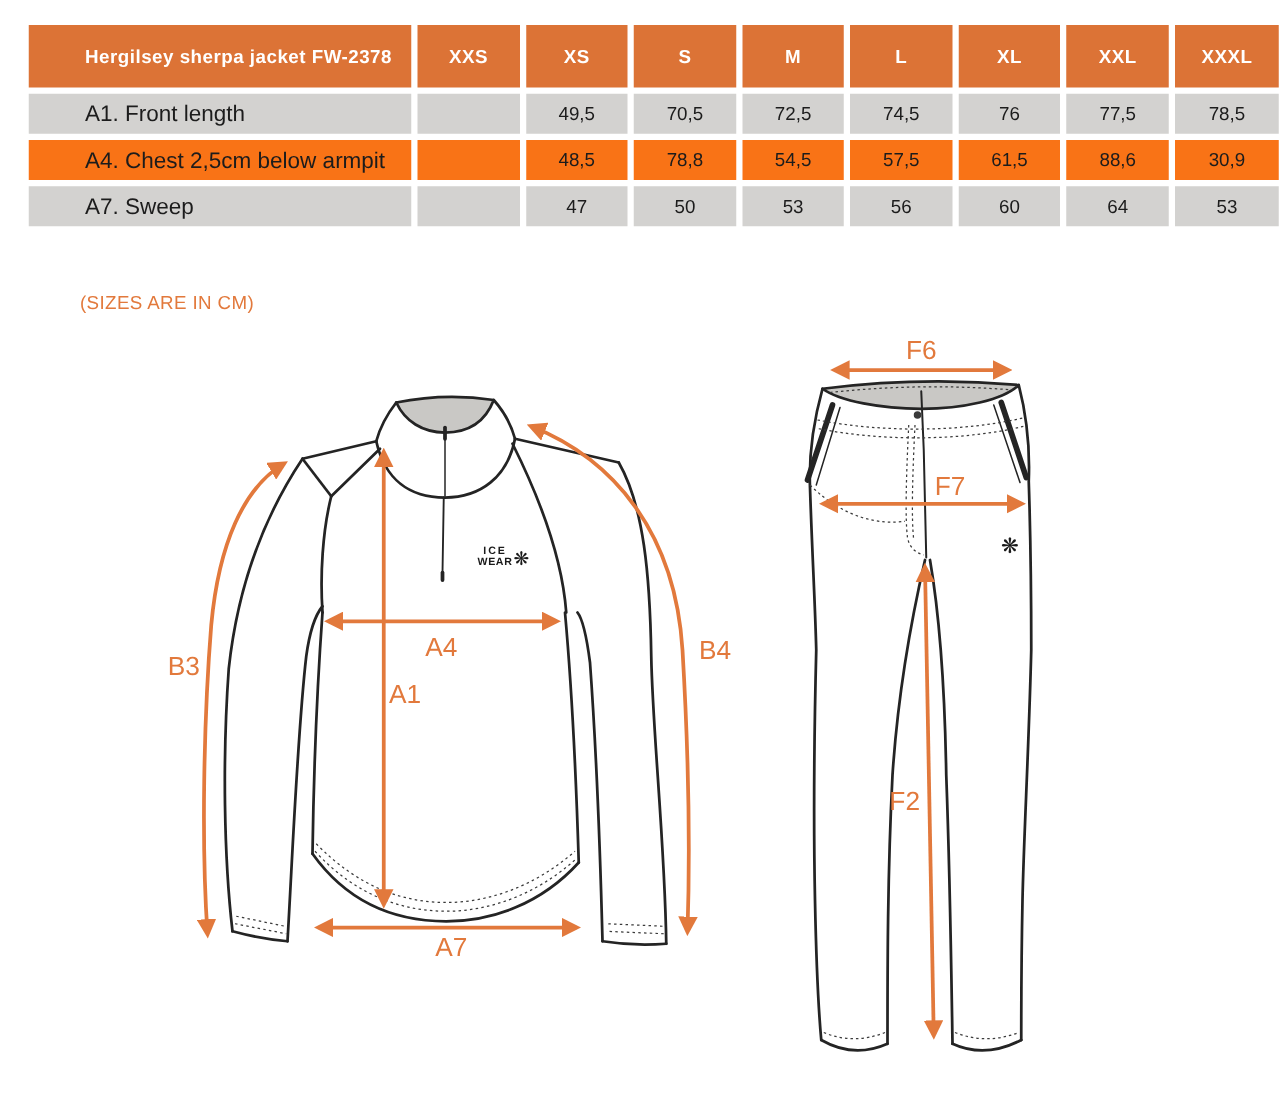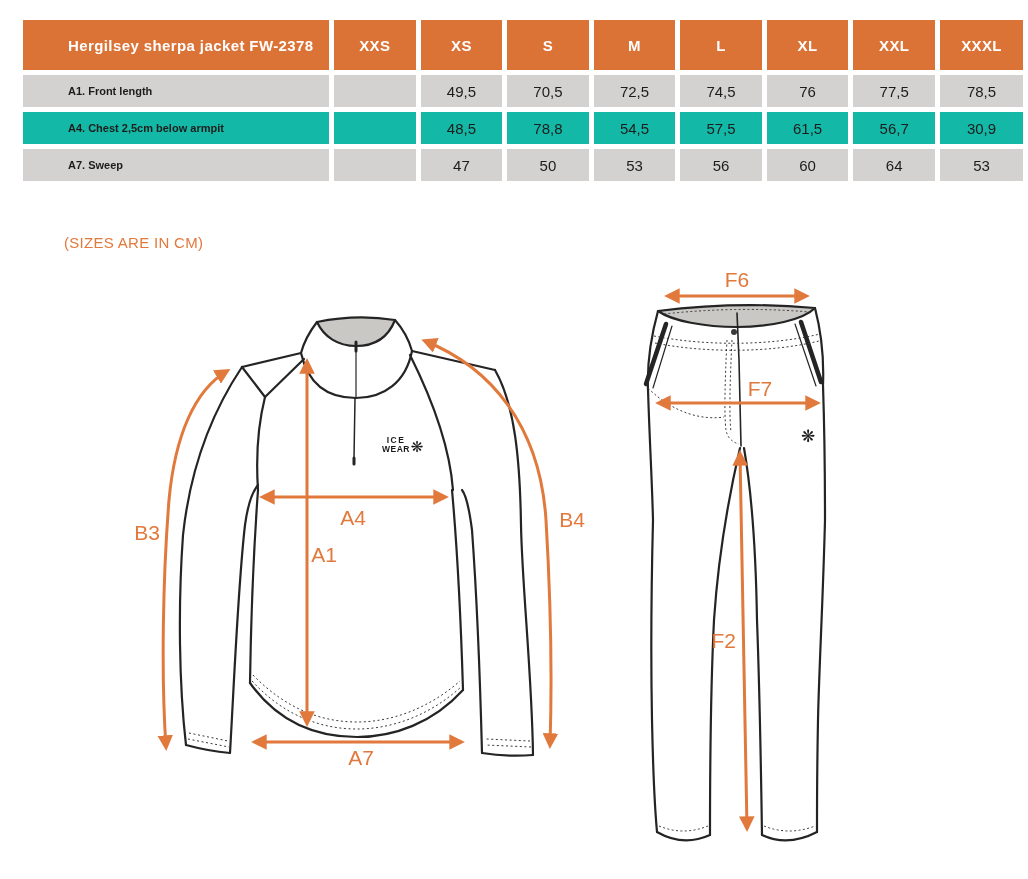--- a/index.html
+++ b/index.html
@@ -18,24 +18,24 @@
     height:50px;text-align:center;letter-spacing:.4px;margin-left:32px;
   }
   table.size-table thead th.title-cell{
     width:330px;text-align:left;padding-left:45px;
   }
   table.size-table thead th.size-cell{width:88px;}
   table.size-table tbody td{
     height:32px;font-size:15px;text-align:center;color:#1c1c1c;
   }
   table.size-table tbody td.label-cell{
-    text-align:left;padding-left:45px;font-size:11px;font-weight:bold;
+    text-align:left;padding-left:45px;font-size:18px;
   }
   tr.row-dark td{background:#D3D2D0;}
-  tr.row-light td{background:#14b8a6;}
+  tr.row-light td{background:#f97316;}
   
   .sizes-note{
     position:absolute;left:64px;top:234px;
     color:#E2793C;font-size:15px;letter-spacing:.3px;
   }
   
   svg.jacket-svg{position:absolute;left:95px;top:285px;}
   svg.pants-svg{position:absolute;left:620px;top:270px;}
   svg text.measure-label{font-family:"Liberation Sans",sans-serif;font-size:21px;fill:#E2793C;}
   svg text.logo-text{font-family:"Liberation Sans",sans-serif;fill:#1a1a1a;font-weight:bold;}
@@ -72,21 +72,21 @@
         <td>78,5</td>
       </tr>
       <tr class="row-light">
         <td class="label-cell">A4. Chest 2,5cm below armpit</td>
         <td></td>
         <td>48,5</td>
         <td>78,8</td>
         <td>54,5</td>
         <td>57,5</td>
         <td>61,5</td>
-        <td>56,7</td>
+        <td>88,6</td>
         <td>30,9</td>
       </tr>
       <tr class="row-dark">
         <td class="label-cell">A7. Sweep</td>
         <td></td>
         <td>47</td>
         <td>50</td>
         <td>53</td>
         <td>56</td>
         <td>60</td>

